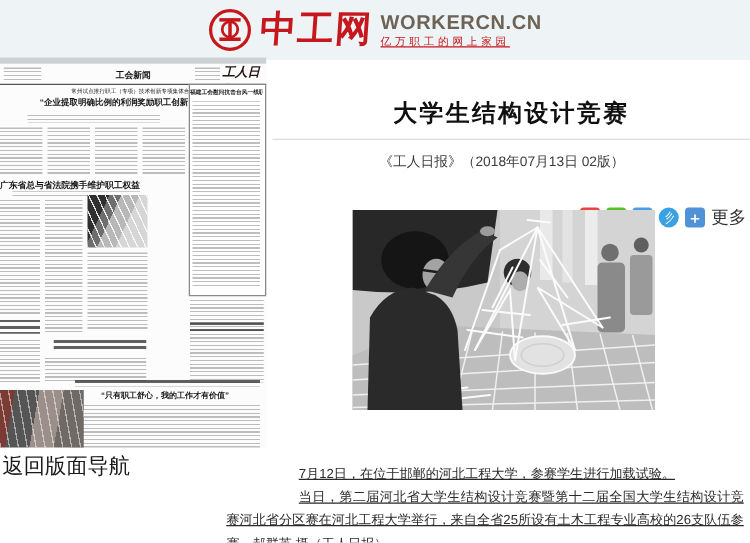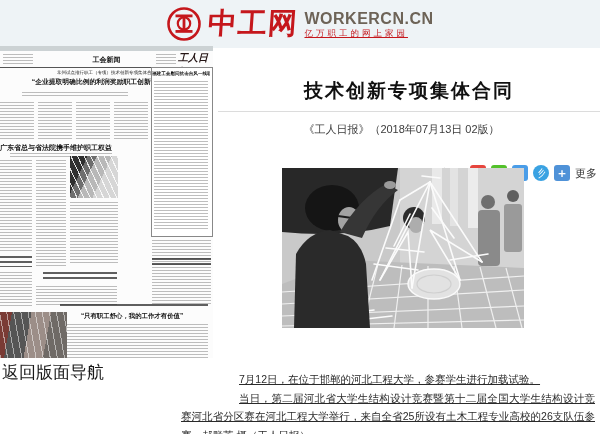--- a/index.html
+++ b/index.html
@@ -57,21 +57,21 @@
   .share{position:absolute;left:218px;top:146px;width:379px;display:flex;
          justify-content:flex-end;align-items:center;gap:5px;margin-top:19px;}
   .share-label{font-size:11px;color:#333;}
   .sic{width:16px;height:16px;border-radius:3px;display:flex;align-items:center;
        justify-content:center;cursor:pointer;flex:0 0 auto;}
   .sic-sina{background:#e6453d;}
   .sic-wechat{background:#53c12b;}
   .sic-qzone{background:#4a9de8;color:#ffd04c;font-size:11px;line-height:1;}
   .sic-tqq{background:#3aa2e2;border-radius:50%;color:#fff;font-size:9px;line-height:1;}
   .sic-more{background:#4f92d8;color:#fff;font-size:12px;font-weight:bold;line-height:1;}
-  .share-more{font-size:11px;color:#333;cursor:pointer;}
+  .share-more{font-size:14px;color:#333;cursor:pointer;}
 
   .photo{position:absolute;left:282px;top:168px;width:242px;height:160px;background:#c9c9c9;}
 
   .caption{position:absolute;left:181px;top:370px;width:414px;font-size:10.5px;
            line-height:18.5px;color:#2a2a2a;text-align:justify;text-decoration:underline;}
   .caption p{margin:0;text-indent:58px;}
 </style>
 </head>
 <body>
 
@@ -130,21 +130,21 @@
     <div class="tx" style="left:36px;top:240px;width:81px;height:20px;"></div>
 
     <div class="txd" style="left:60px;top:258px;width:148px;height:5px;"></div>
     <div class="np-h np-quote">“只有职工舒心，我的工作才有价值”</div>
     <div class="tx" style="left:56px;top:278px;width:152px;height:34px;"></div>
     <div class="np-photo2"></div>
   </div>
 
   <div class="back">返回版面导航</div>
 
-  <div class="a-title">技术创新专项集体合同</div>
+  <div class="a-title">大学生结构设计竞赛</div>
   <div class="a-div"></div>
   <div class="a-src">《工人日报》（2018年07月13日 02版）</div>
 
   <div class="share">
     <span class="share-label">分享到:</span>
     <span class="sic sic-sina">
       <svg width="12" height="12" viewBox="0 0 12 12">
         <circle cx="5.4" cy="6.6" r="3.6" fill="none" stroke="#fff" stroke-width="1.4"></circle>
         <circle cx="5.4" cy="6.6" r="1.2" fill="#fff"></circle>
         <path d="M7.5,2.6 Q9.6,2 10.6,3.8" fill="none" stroke="#fff" stroke-width="1.2"></path>

